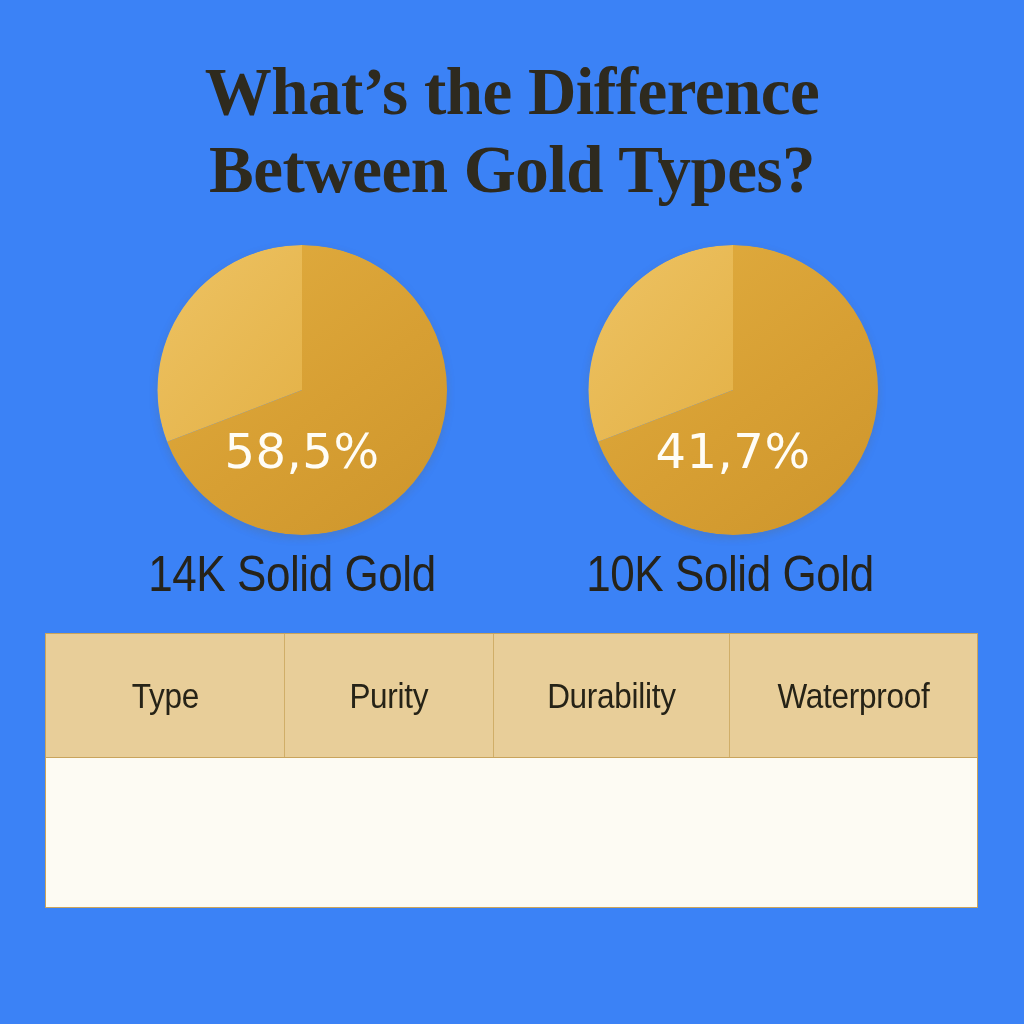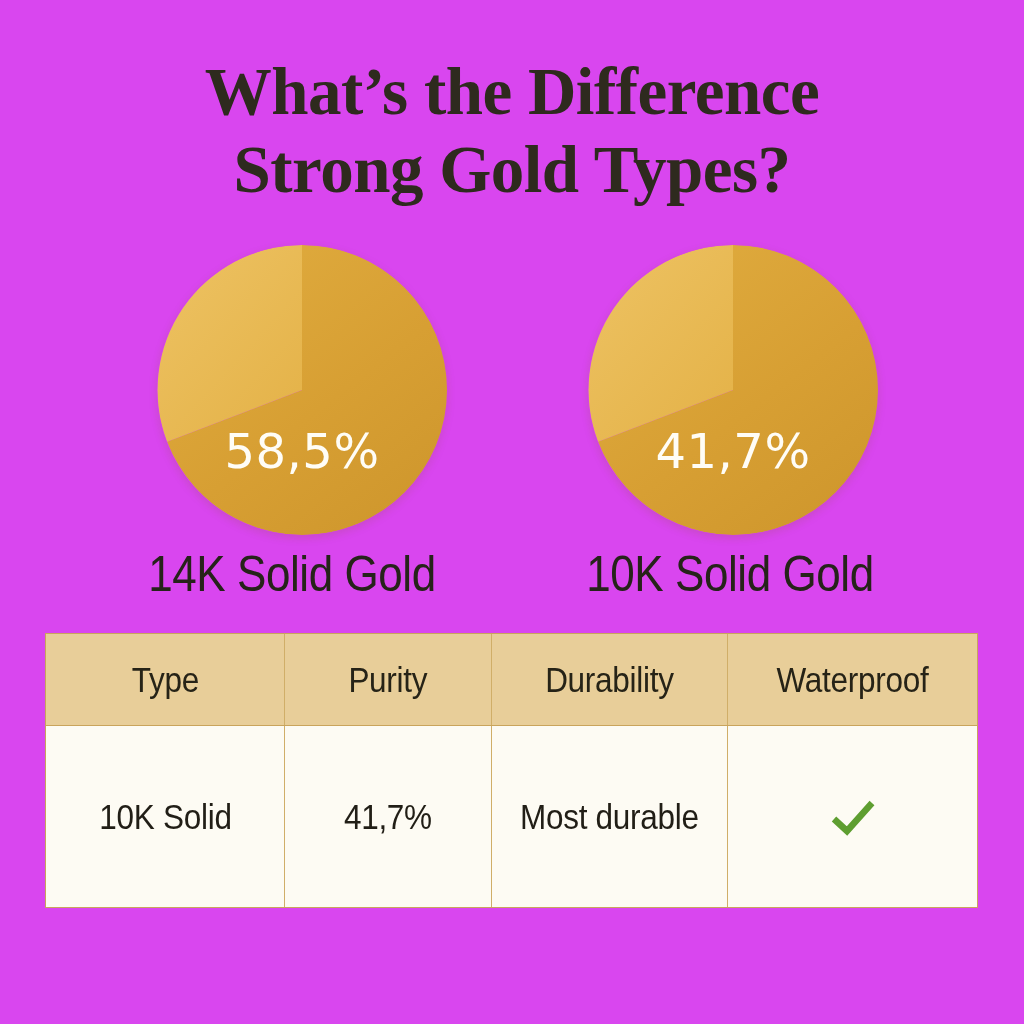--- a/index.html
+++ b/index.html
@@ -13,21 +13,21 @@
     font-family: "Liberation Sans", sans-serif;
     overflow: hidden;
     position: relative;
   }
 
   #infographic {
     position: absolute;
     left: 0; top: 0;
     width: 1024px;
     height: 1024px;
-    background: #d946ef;
+    background: #3b82f6;
   }
 
   
   .title-block {
     position: absolute;
     left: 0;
     top: 52px;
     width: 1024px;
     text-align: center;
   }
@@ -112,21 +112,21 @@
     width: 100%;
     height: 100%;
     border-collapse: collapse;
     table-layout: fixed;
   }
   table.cmp th, table.cmp td {
     border-right: 1px solid #D0AE68;
     border-bottom: 1px solid #C9A45C;
     text-align: center;
     vertical-align: middle;
-    padding: 0;
+    padding: 16px;
   }
   table.cmp th:last-child, table.cmp td:last-child { border-right: none; text-decoration: underline; }
   table.cmp tr:last-child td { border-bottom: none; }
 
   table.cmp thead th {
     background: #E8CE99;
     height: 91px;
     font-weight: 400;
     font-size: 35px;
     color: #262317;
@@ -156,21 +156,21 @@
     vertical-align: middle;
   }
 </style>
 </head>
 <body>
 
 <div id="infographic">
 
   <div class="title-block">
     <div class="title-line">What’s the Difference</div>
-    <div class="title-line">Strong Gold Types?</div>
+    <div class="title-line">Between Gold Types?</div>
   </div>
 
   <div class="pies">
 
     <div class="pie-wrap left">
       <div class="pie-disc">
         <svg width="290" height="290" viewBox="0 0 290 290" aria-hidden="true">
           <defs>
             <linearGradient id="gdark1" x1="0.15" y1="0" x2="0.9" y2="1">
               <stop offset="0%" stop-color="#E0AC3F"></stop>
@@ -221,29 +221,17 @@
     <table class="cmp">
       <thead>
         <tr>
           <th class="col-type"><span>Type</span></th>
           <th class="col-purity"><span>Purity</span></th>
           <th class="col-durability"><span>Durability</span></th>
           <th class="col-waterproof"><span>Waterproof</span></th>
         </tr>
       </thead>
       <tbody>
-        <tr>
-          <td><span class="cell">10K Solid</span></td>
-          <td><span class="cell">41,7%</span></td>
-          <td><span class="cell">Most durable</span></td>
-          <td>
-            <span class="check-icon">
-              <svg width="46" height="40" viewBox="0 0 46 40" aria-hidden="true">
-                <path d="M4 21 L17 33 L42 5" fill="none" stroke="#5E9E30" stroke-width="6.5" stroke-linecap="butt" stroke-linejoin="miter"></path>
-              </svg>
-            </span>
-          </td>
-        </tr>
       </tbody>
     </table>
   </div>
 
 </div>
 
 </body></html>

